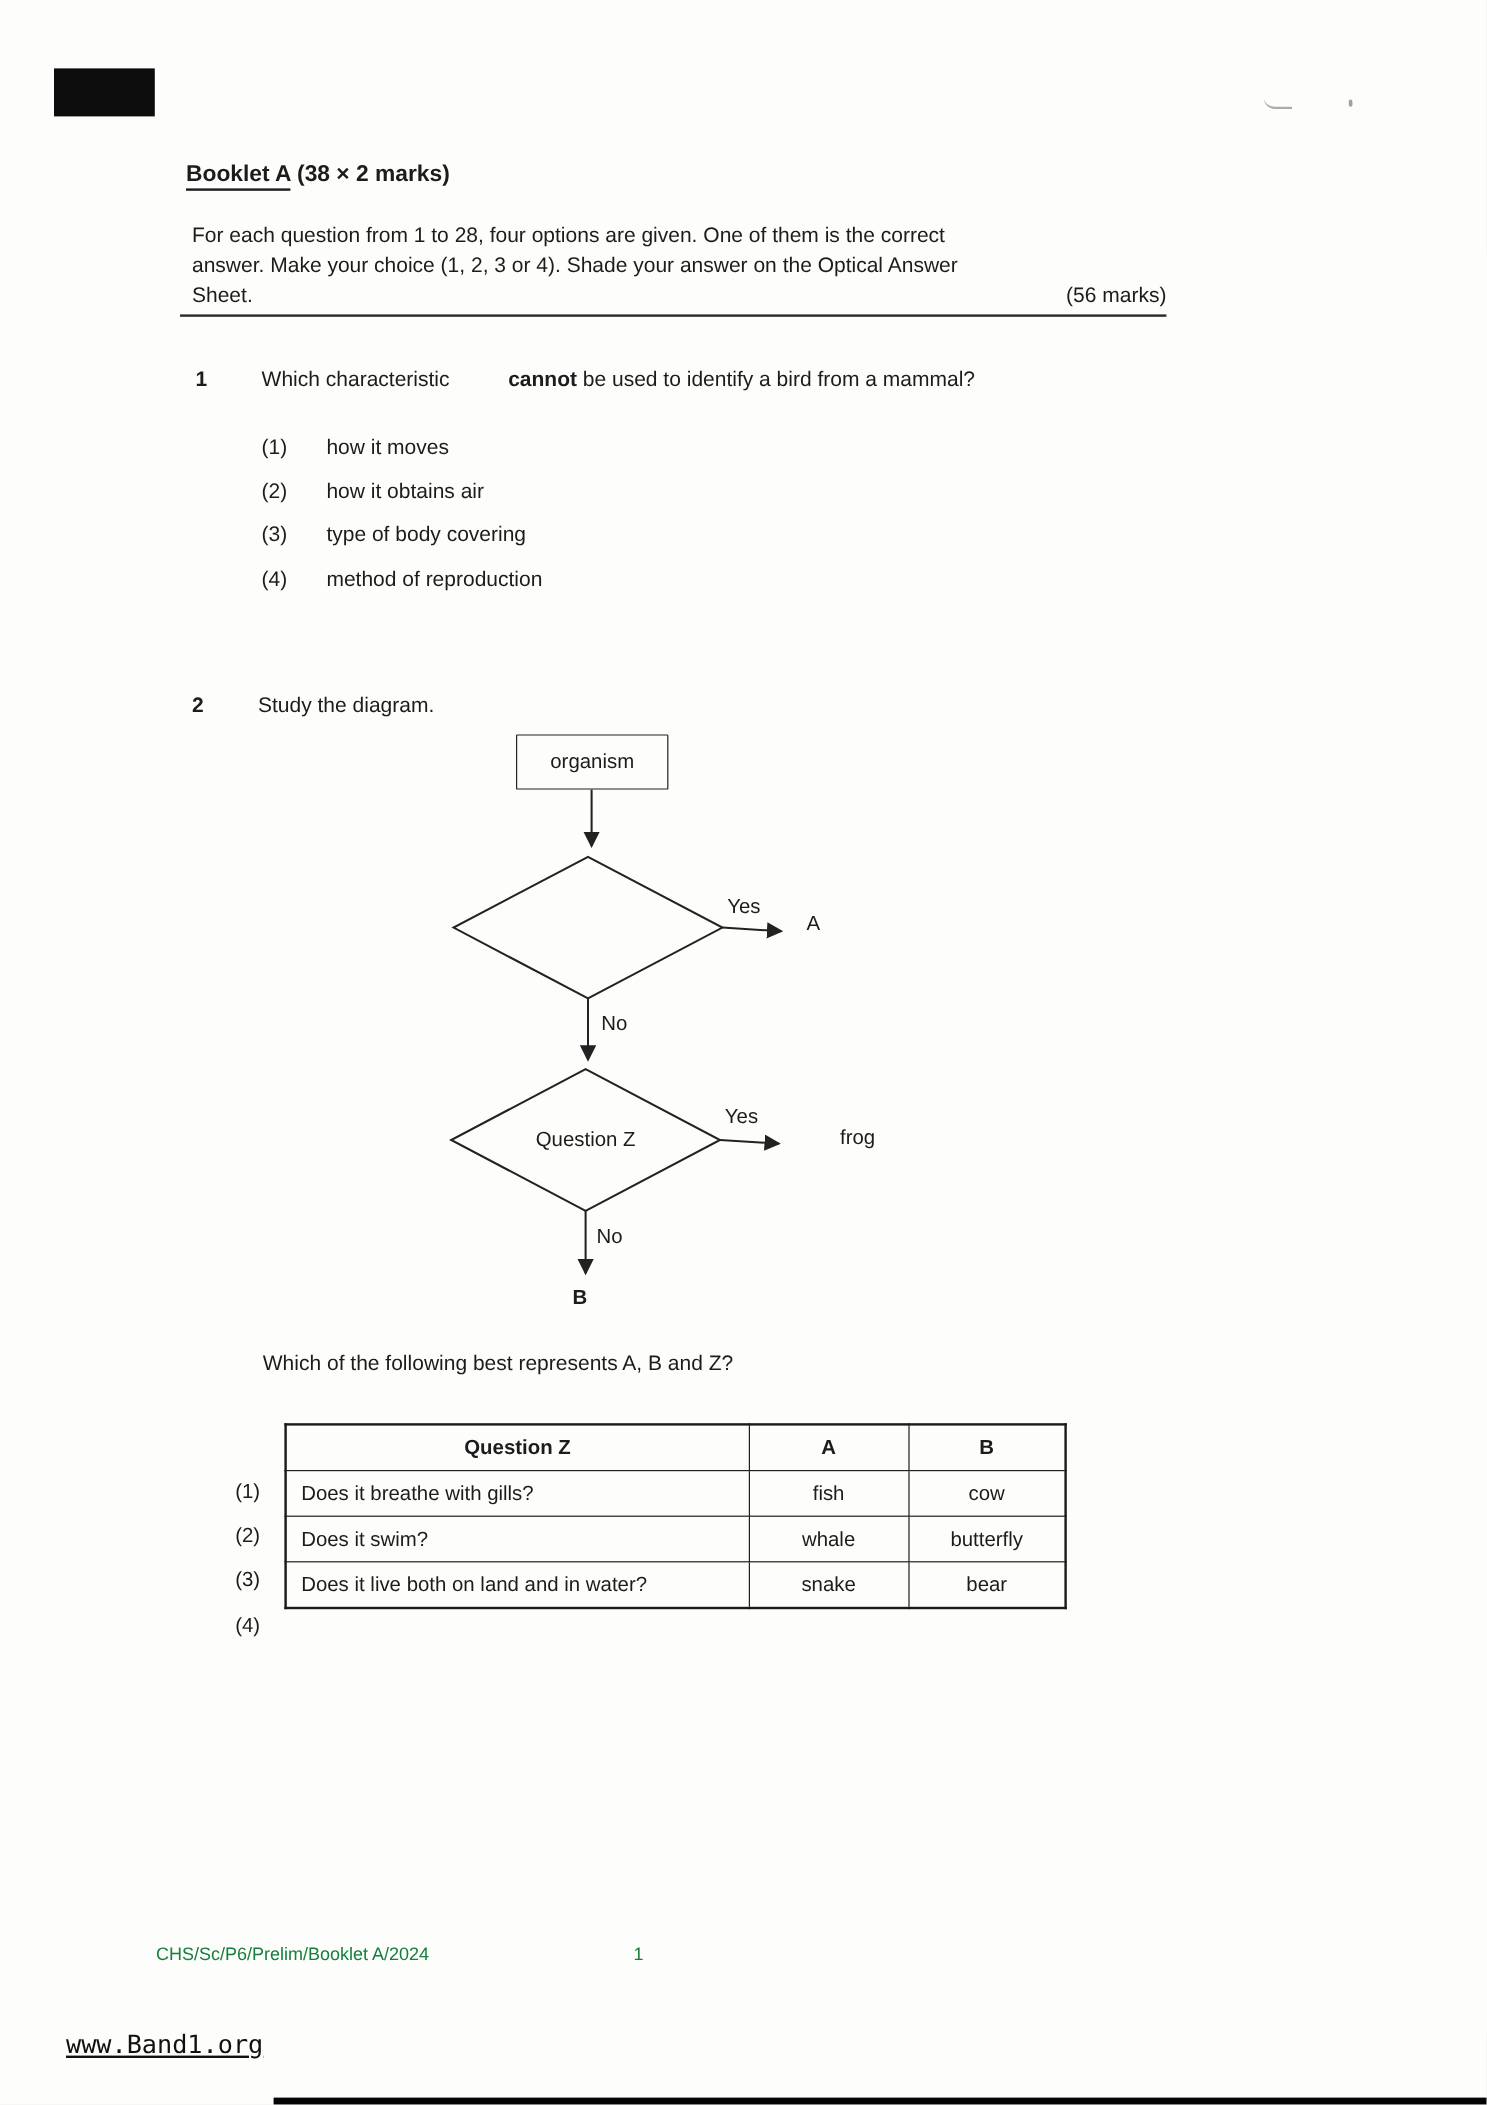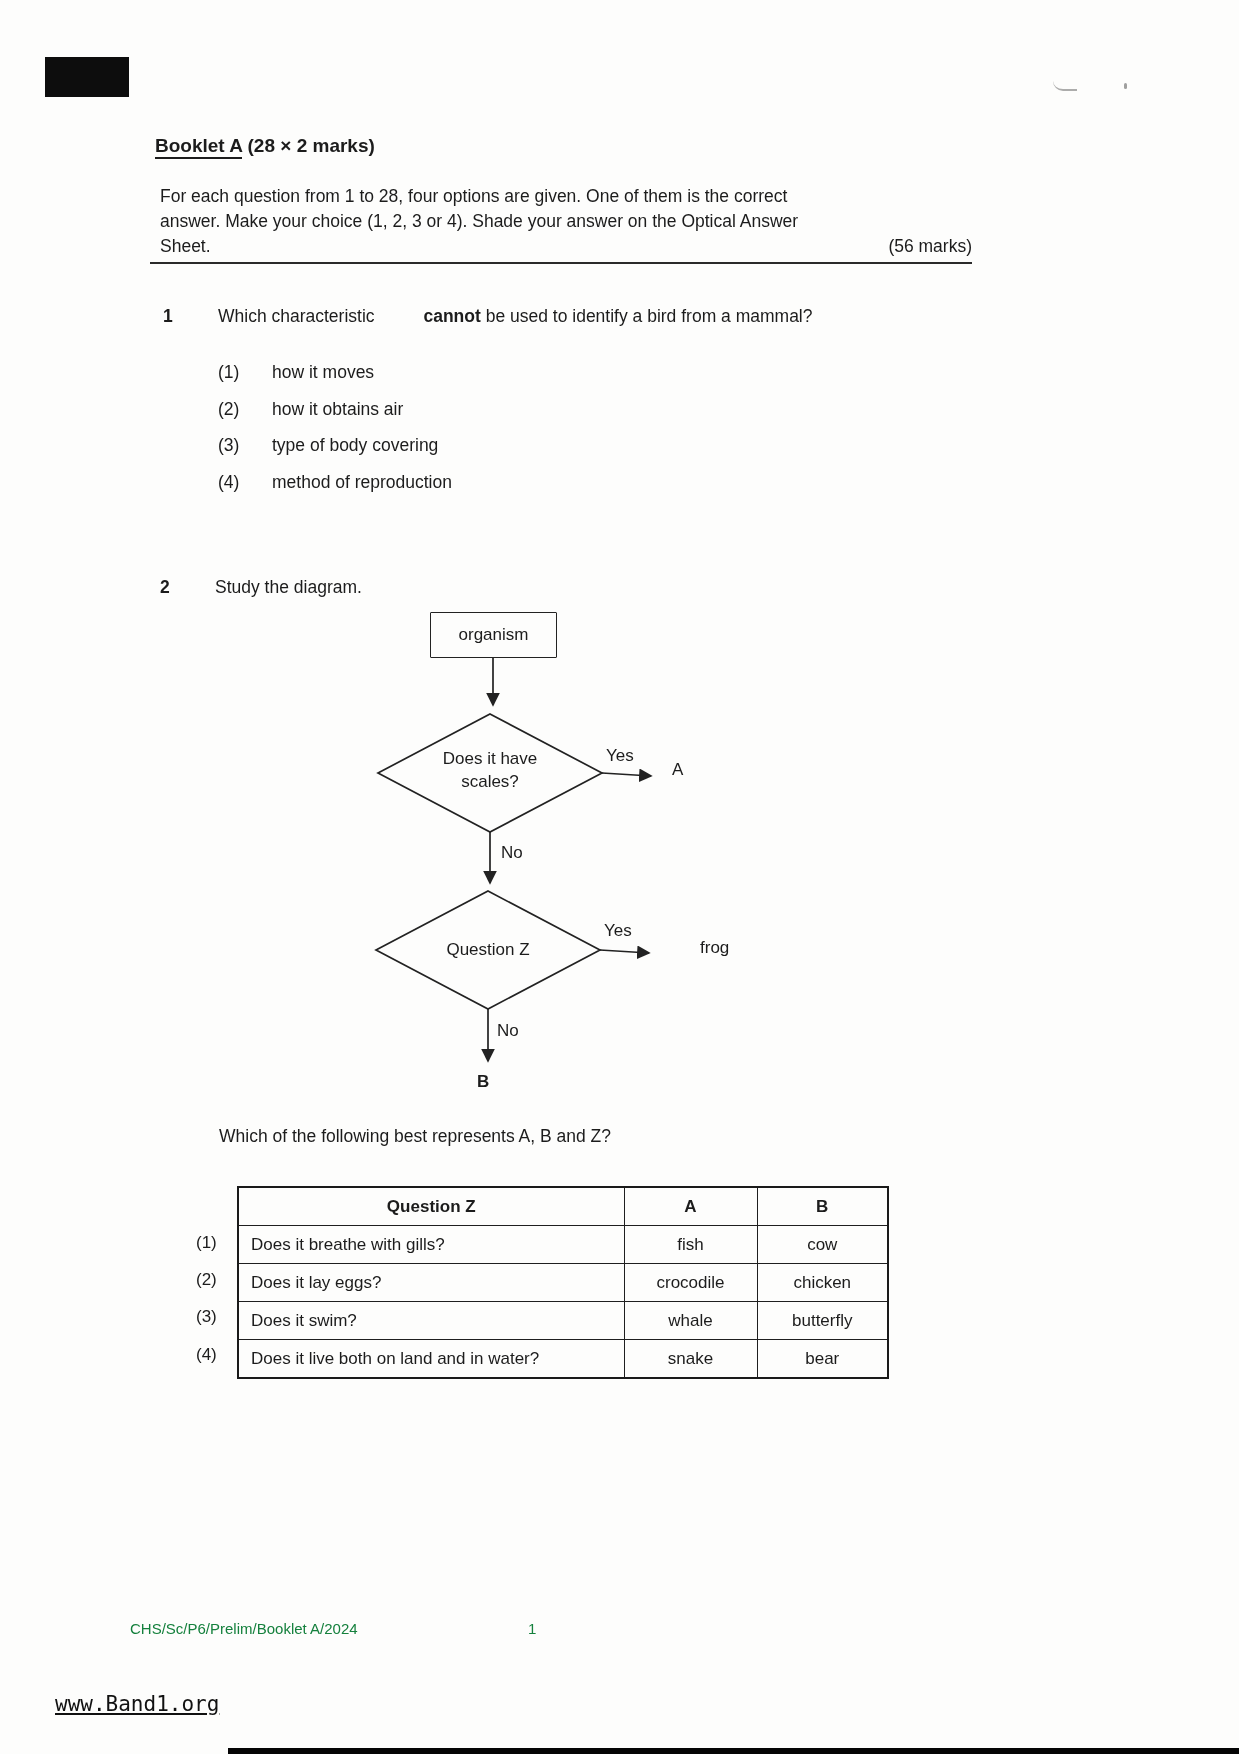--- a/index.html
+++ b/index.html
@@ -76,21 +76,21 @@
 </head>
 <body>
 
 <div class="page">
 
   <div class="abs redaction" style="left:45px; top:57px; width:84px; height:40px;"></div>
   <div class="abs smudge-curve" style="left:1053px; top:80px;"></div>
   <div class="abs smudge-dot" style="left:1124px; top:83px;"></div>
 
   <div class="abs doc-title" style="left:155px; top:135px;">
-    <span class="u">Booklet A</span><span> (28 × 2 marks)</span>
+    <span class="u">Booklet A</span><span> (38 × 2 marks)</span>
   </div>
 
   <div class="abs instructions" style="left:150px; top:184px; width:812px; padding-left:10px;">
     <div>For each question from 1 to 28, four options are given. One of them is the correct</div>
     <div>answer. Make your choice (1, 2, 3 or 4). Shade your answer on the Optical Answer</div>
     <div class="last-line">
       <span>Sheet.</span>
       <span>(56 marks)</span>
     </div>
   </div>
@@ -132,24 +132,20 @@
       <polygon points="490,714 602,773 490,832 378,773"></polygon>
       <line x1="602" y1="773" x2="651" y2="776" marker-end="url(#arrow)"></line>
       <line x1="490" y1="832" x2="490" y2="883" marker-end="url(#arrow)"></line>
       <polygon points="488,891 600,950 488,1009 376,950"></polygon>
       <line x1="600" y1="950" x2="649" y2="953" marker-end="url(#arrow)"></line>
       <line x1="488" y1="1009" x2="488" y2="1061" marker-end="url(#arrow)"></line>
     </g>
   </svg>
 
   <div class="abs node-box" style="left:430px; top:612px; width:125px; height:44px;">organism</div>
-  <div class="abs flow-center" style="left:390px; top:747px; width:200px;">
-    <div>Does it have</div>
-    <div>scales?</div>
-  </div>
   <div class="abs flow-label" style="left:606px; top:746px;">Yes</div>
   <div class="abs flow-label" style="left:672px; top:760px;">A</div>
   <div class="abs flow-label" style="left:501px; top:843px;">No</div>
   <div class="abs flow-center" style="left:390px; top:938px; width:196px;">Question Z</div>
   <div class="abs flow-label" style="left:604px; top:921px;">Yes</div>
   <div class="abs flow-label" style="left:700px; top:938px;">frog</div>
   <div class="abs flow-label" style="left:497px; top:1021px;">No</div>
   <div class="abs flow-label" style="left:477px; top:1072px; font-weight:bold;">B</div>
 
   <div class="abs q-text" style="left:219px; top:1126px;">Which of the following best represents A, B and Z?</div>
@@ -170,25 +166,20 @@
       <th>Question Z</th>
       <th>A</th>
       <th>B</th>
     </tr>
     <tr>
       <td>Does it breathe with gills?</td>
       <td class="center">fish</td>
       <td class="center">cow</td>
     </tr>
     <tr>
-      <td>Does it lay eggs?</td>
-      <td class="center">crocodile</td>
-      <td class="center">chicken</td>
-    </tr>
-    <tr>
       <td>Does it swim?</td>
       <td class="center">whale</td>
       <td class="center">butterfly</td>
     </tr>
     <tr>
       <td>Does it live both on land and in water?</td>
       <td class="center">snake</td>
       <td class="center">bear</td>
     </tr>
   </tbody>

